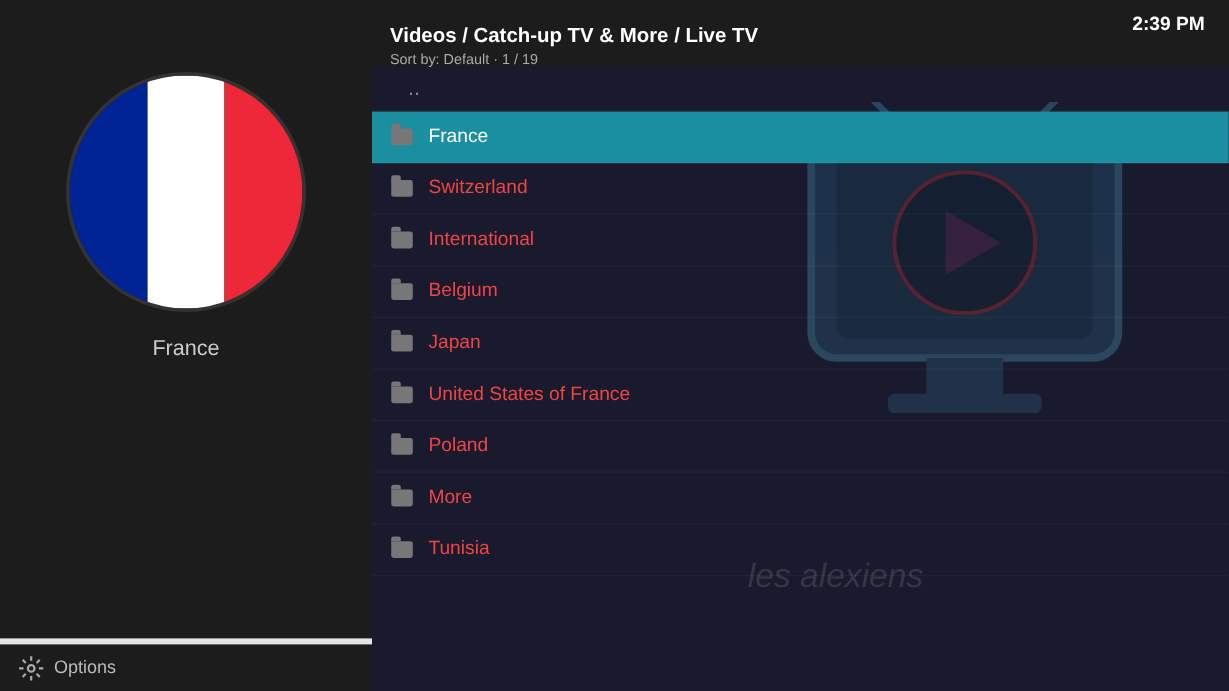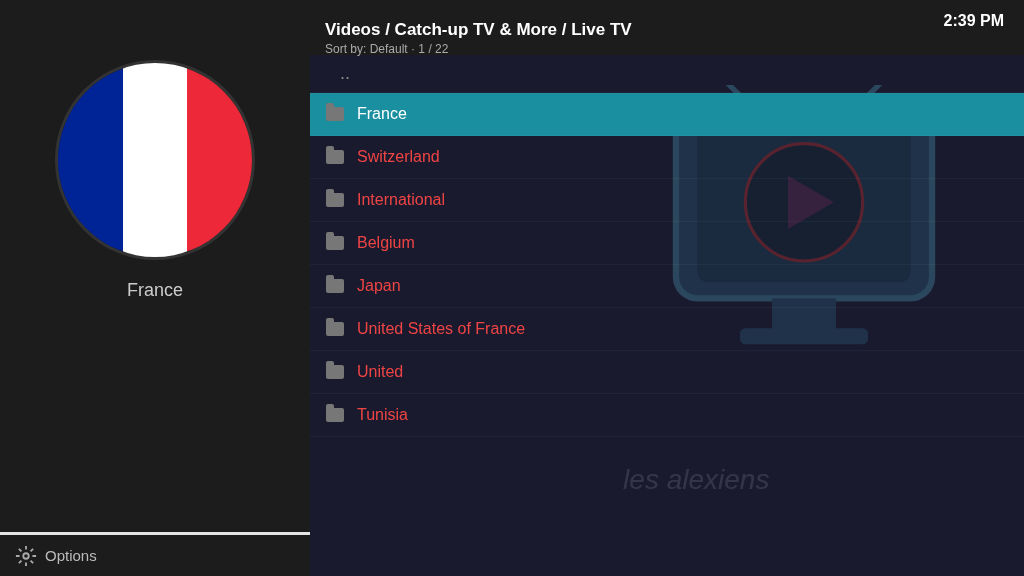--- a/index.html
+++ b/index.html
@@ -58,21 +58,21 @@
       color: #ccc;
     }
 
     .options-bar {
       position: absolute;
       bottom: 0;
       left: 0;
       width: 310px;
       height: 44px;
       background: #1c1c1c;
-      border-top: 3px solid #e5e5e5;
+      border-top: 5px solid #e5e5e5;
       display: flex;
       align-items: center;
       padding-left: 15px;
       cursor: pointer;
     }
 
     .options-icon {
       width: 22px;
       height: 22px;
       margin-right: 8px;
@@ -240,21 +240,21 @@
 <div class="options-bar">
   <svg class="options-icon" viewBox="0 0 24 24" fill="none" stroke="#aaa" stroke-width="2">
     <circle cx="12" cy="12" r="3"></circle>
     <path d="M12 1v4M12 19v4M4.22 4.22l2.83 2.83M16.95 16.95l2.83 2.83M1 12h4M19 12h4M4.22 19.78l2.83-2.83M16.95 7.05l2.83-2.83"></path>
   </svg>
   <span class="options-label">Options</span>
 </div>
 
 <div class="header">
   <div class="header-title">Videos / Catch-up TV &amp; More / Live TV</div>
-  <div class="header-subtitle">Sort by: Default  ·  1 / 22</div>
+  <div class="header-subtitle">Sort by: Default  ·  1 / 19</div>
 </div>
 
 <div class="clock">2:39 PM</div>
 
 <div class="main-content">
 
   <div class="tv-bg">
     <svg viewBox="0 0 300 300" xmlns="http://www.w3.org/2000/svg">
 
       <rect x="30" y="20" width="240" height="180" rx="20" ry="20" fill="#2a6080" stroke="#4a9ab5" stroke-width="6"></rect>
@@ -315,21 +315,27 @@
     <div class="list-item">
       <div class="folder-icon">
           <div class="folder-shape"></div>
         </div>
       <span class="item-label">United States of France</span>
     </div>
     <div class="list-item">
       <div class="folder-icon">
           <div class="folder-shape"></div>
         </div>
-      <span class="item-label">United</span>
+      <span class="item-label">Poland</span>
+    </div>
+    <div class="list-item">
+      <div class="folder-icon">
+          <div class="folder-shape"></div>
+        </div>
+      <span class="item-label">More</span>
     </div>
     <div class="list-item">
       <div class="folder-icon">
           <div class="folder-shape"></div>
         </div>
       <span class="item-label">Tunisia</span>
     </div>
 
   </div>
 </div>

